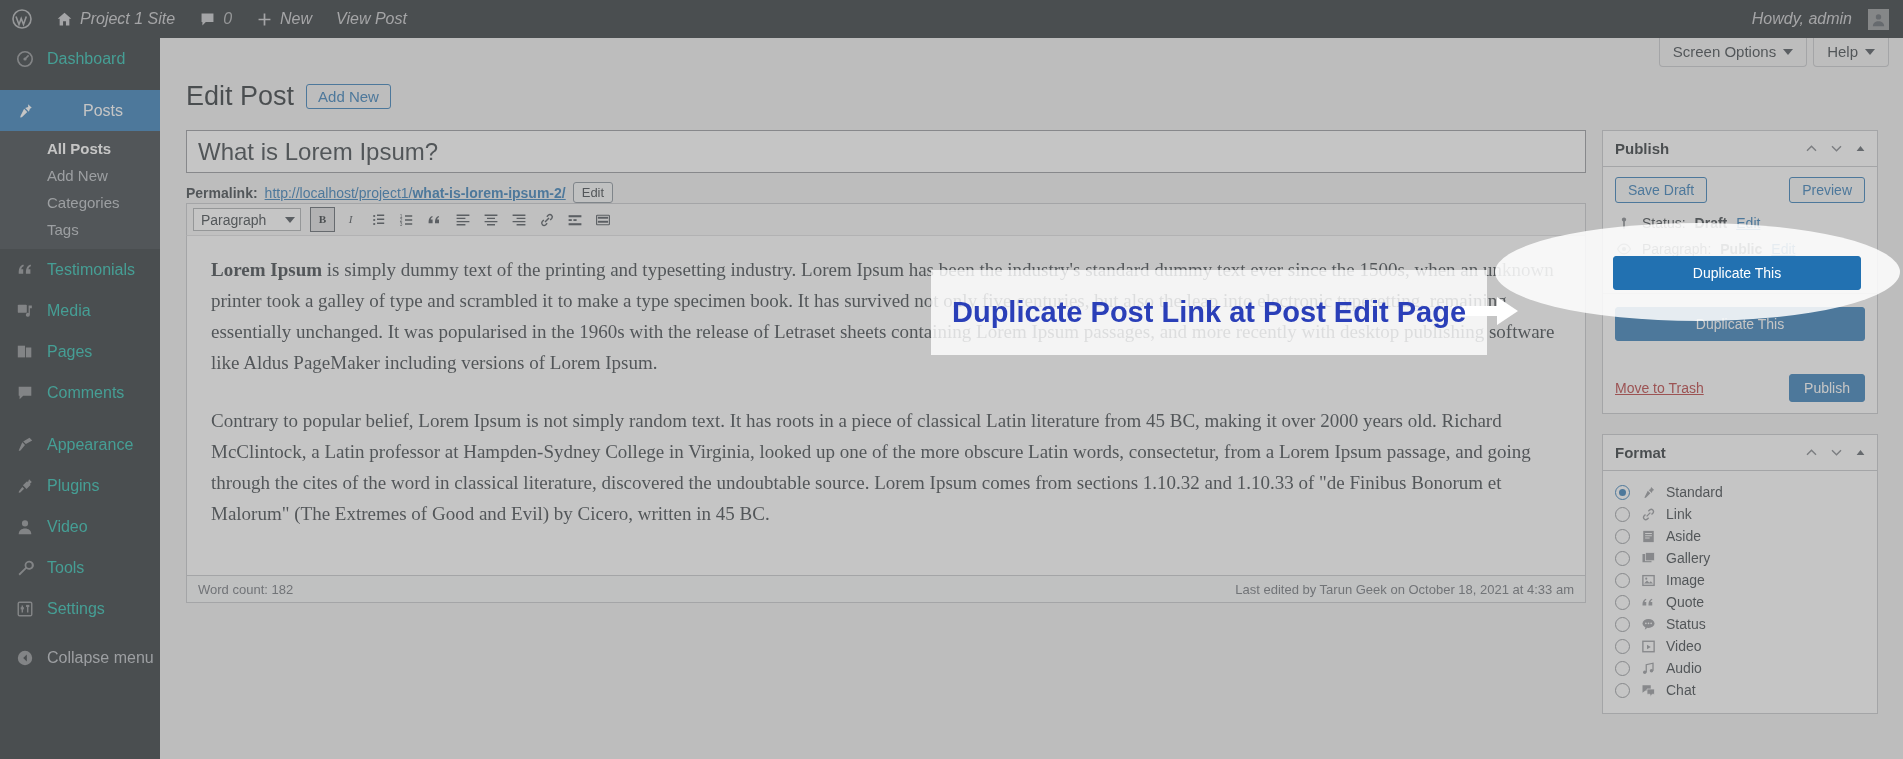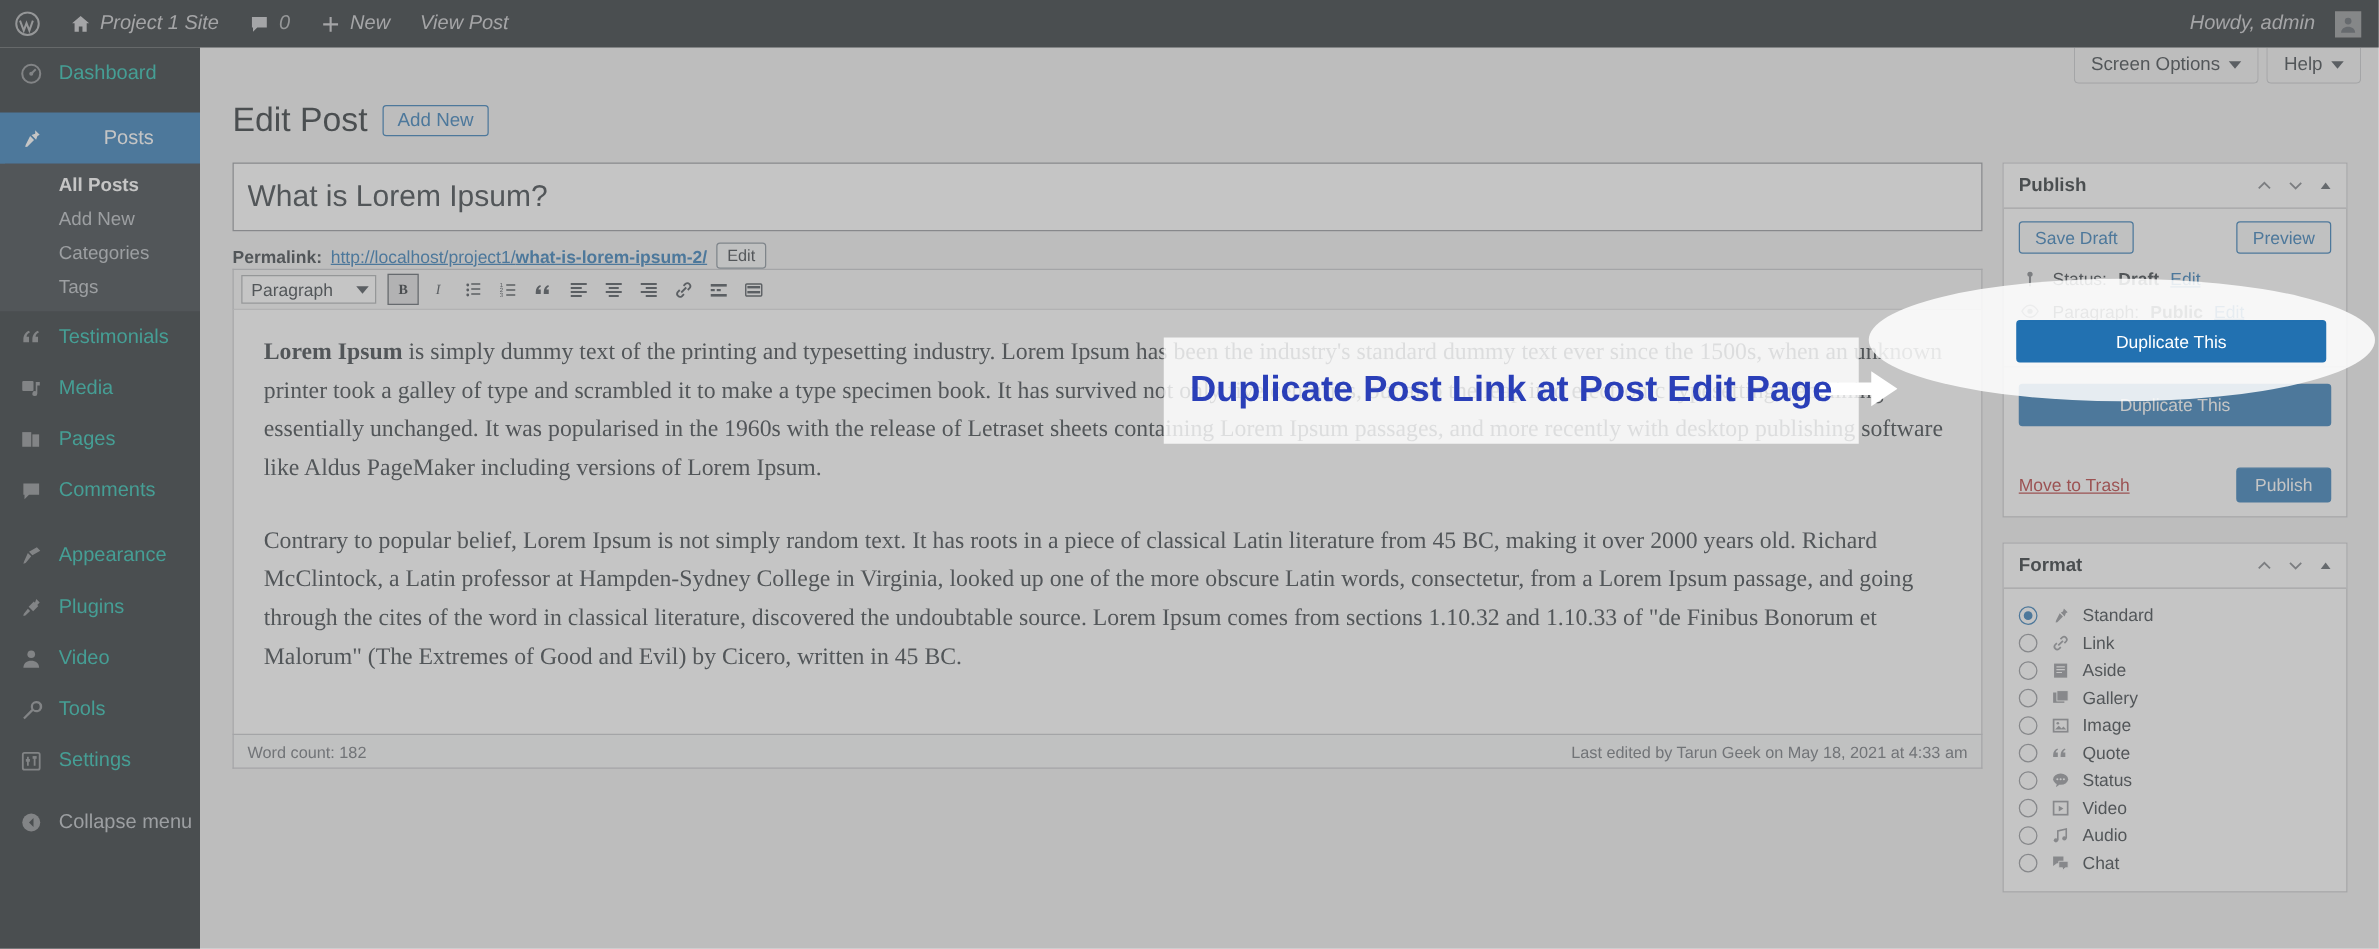--- a/index.html
+++ b/index.html
@@ -60,21 +60,21 @@
   .caret-d{width:0;height:0;border-left:5px solid transparent;border-right:5px solid transparent;border-top:6px solid #3c434a;}
 
   .page-title-row{ position:absolute; top:41px; left:26px; display:flex; align-items:center; gap:12px;}
   h1.page-title{ margin:0; font-size:27px; font-weight:400; color:#1d2327; line-height:1.3;}
   .addnew-btn{ font-size:15px; color:#2271b1; border:1px solid #2271b1;
                background:transparent; border-radius:3px; padding:3px 11px; cursor:pointer;}
 
   
   #postbox{ position:absolute; top:92px; left:26px; width:1400px; }
   #title{
-    width:100%; height:55px; font-size:24px; padding:5px 11px;
+    width:100%; height:43px; font-size:24px; padding:5px 11px;
     border:1px solid #8c8f94; background:#fff; color:#2c3338; font-family:inherit;
   }
   .permalink{ margin-top:9px; font-size:14px; color:#2c3338; display:flex; align-items:center; gap:7px;}
   .permalink b{font-weight:600;}
   .permalink a{ color:#2271b1; text-decoration:underline;}
   .pl-slug{font-weight:700;}
   .edit-mini{ font-size:13px; border:1px solid #7e8993; background:#f6f7f7; color:#2c3338;
               border-radius:3px; padding:2px 8px; cursor:pointer;}
 
   .editor-top{ margin-top:21px; display:flex; align-items:flex-end; }
@@ -468,21 +468,21 @@
       </div>
     </div>
 
     <div class="mce-body">
       <p><b>Lorem Ipsum</b><span> is simply dummy text of the printing and typesetting industry. Lorem Ipsum has been the industry's standard dummy text ever since the 1500s, when an unknown printer took a galley of type and scrambled it to make a type specimen book. It has survived not only five centuries, but also the leap into electronic typesetting, remaining essentially unchanged. It was popularised in the 1960s with the release of Letraset sheets containing Lorem Ipsum passages, and more recently with desktop publishing software like Aldus PageMaker including versions of Lorem Ipsum.</span></p>
       <p>Contrary to popular belief, Lorem Ipsum is not simply random text. It has roots in a piece of classical Latin literature from 45 BC, making it over 2000 years old. Richard McClintock, a Latin professor at Hampden-Sydney College in Virginia, looked up one of the more obscure Latin words, consectetur, from a Lorem Ipsum passage, and going through the cites of the word in classical literature, discovered the undoubtable source. Lorem Ipsum comes from sections 1.10.32 and 1.10.33 of "de Finibus Bonorum et Malorum" (The Extremes of Good and Evil) by Cicero, written in 45 BC.</p>
     </div>
 
     <div class="statusbar">
       <span>Word count: 182</span>
-      <span class="right">Last edited by Tarun Geek on May 18, 2021 at 4:33 am</span>
+      <span class="right">Last edited by Tarun Geek on October 18, 2021 at 4:33 am</span>
     </div>
   </div>
 
   <div id="side">
 
     <div class="metabox">
       <div class="mb-head">
         <span class="mb-title">Publish</span>
         <span class="mb-ctrls">
           <span class="chev">

